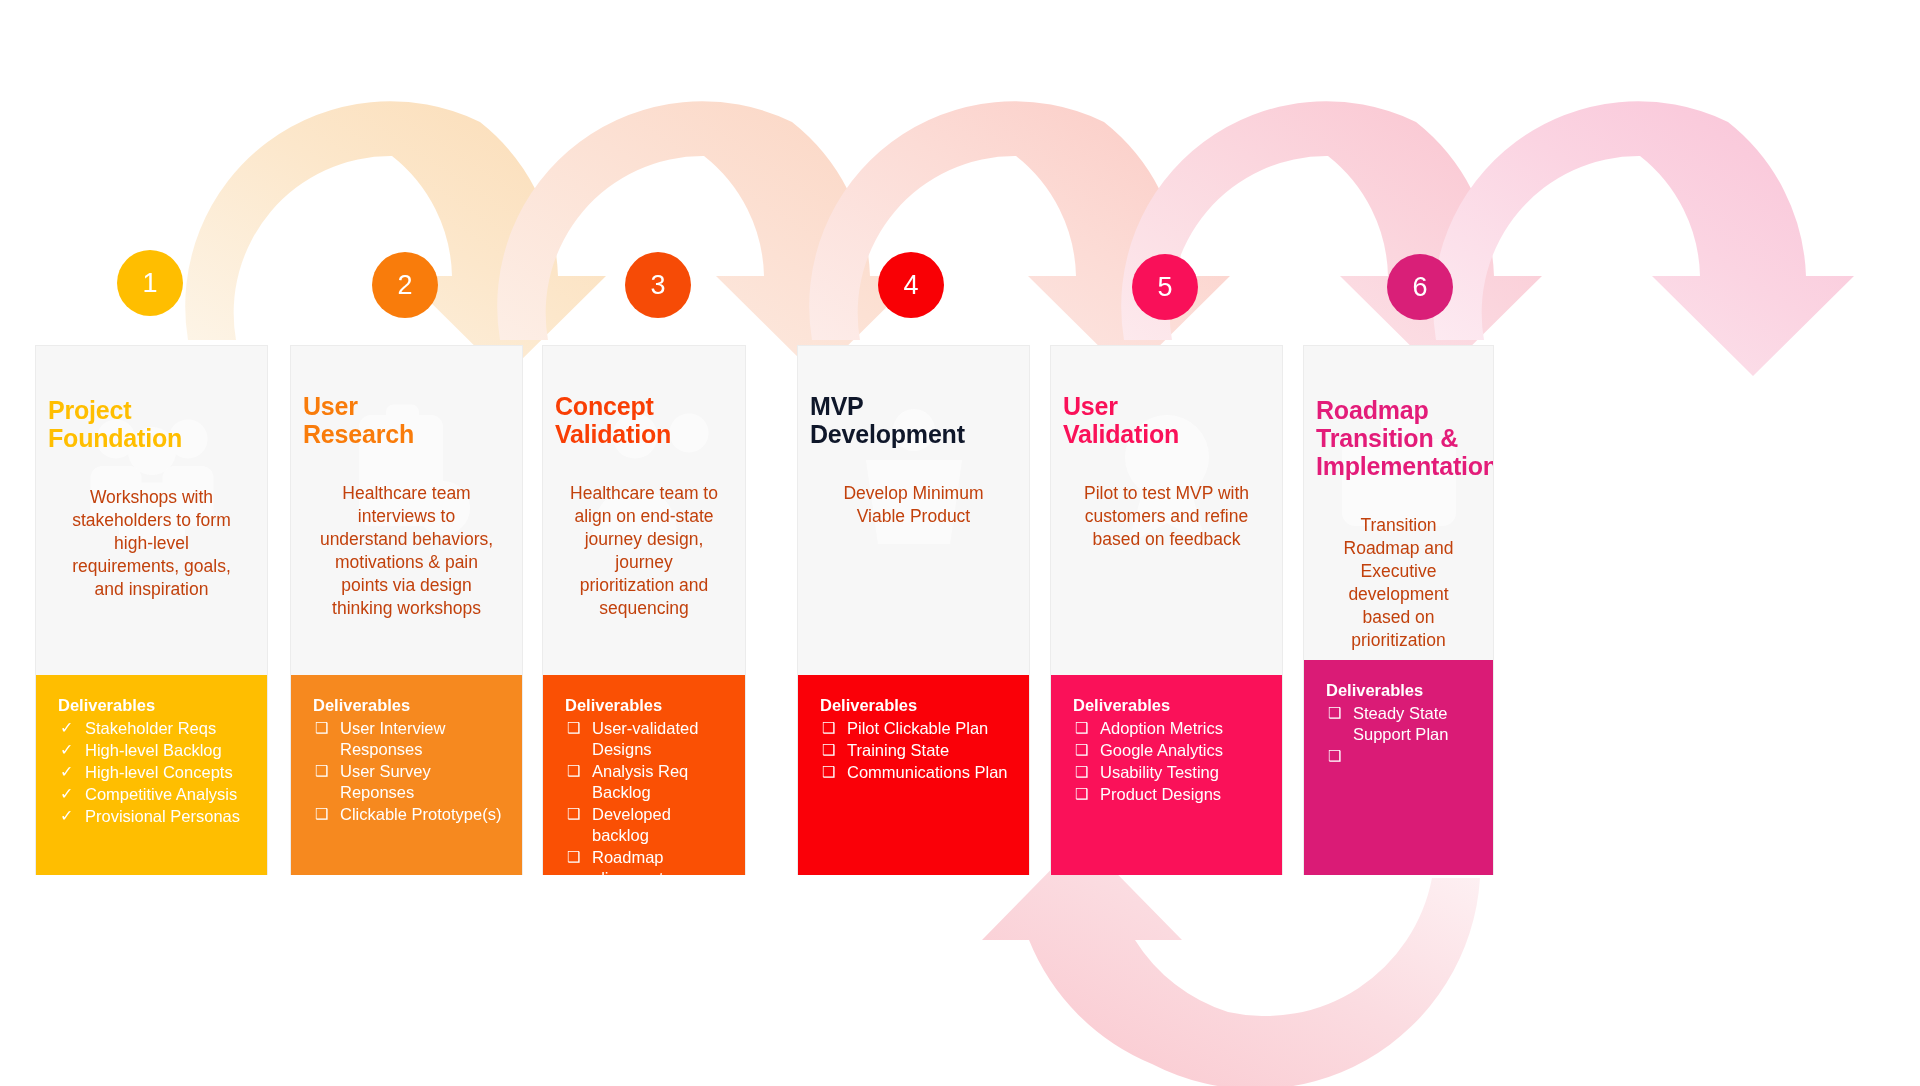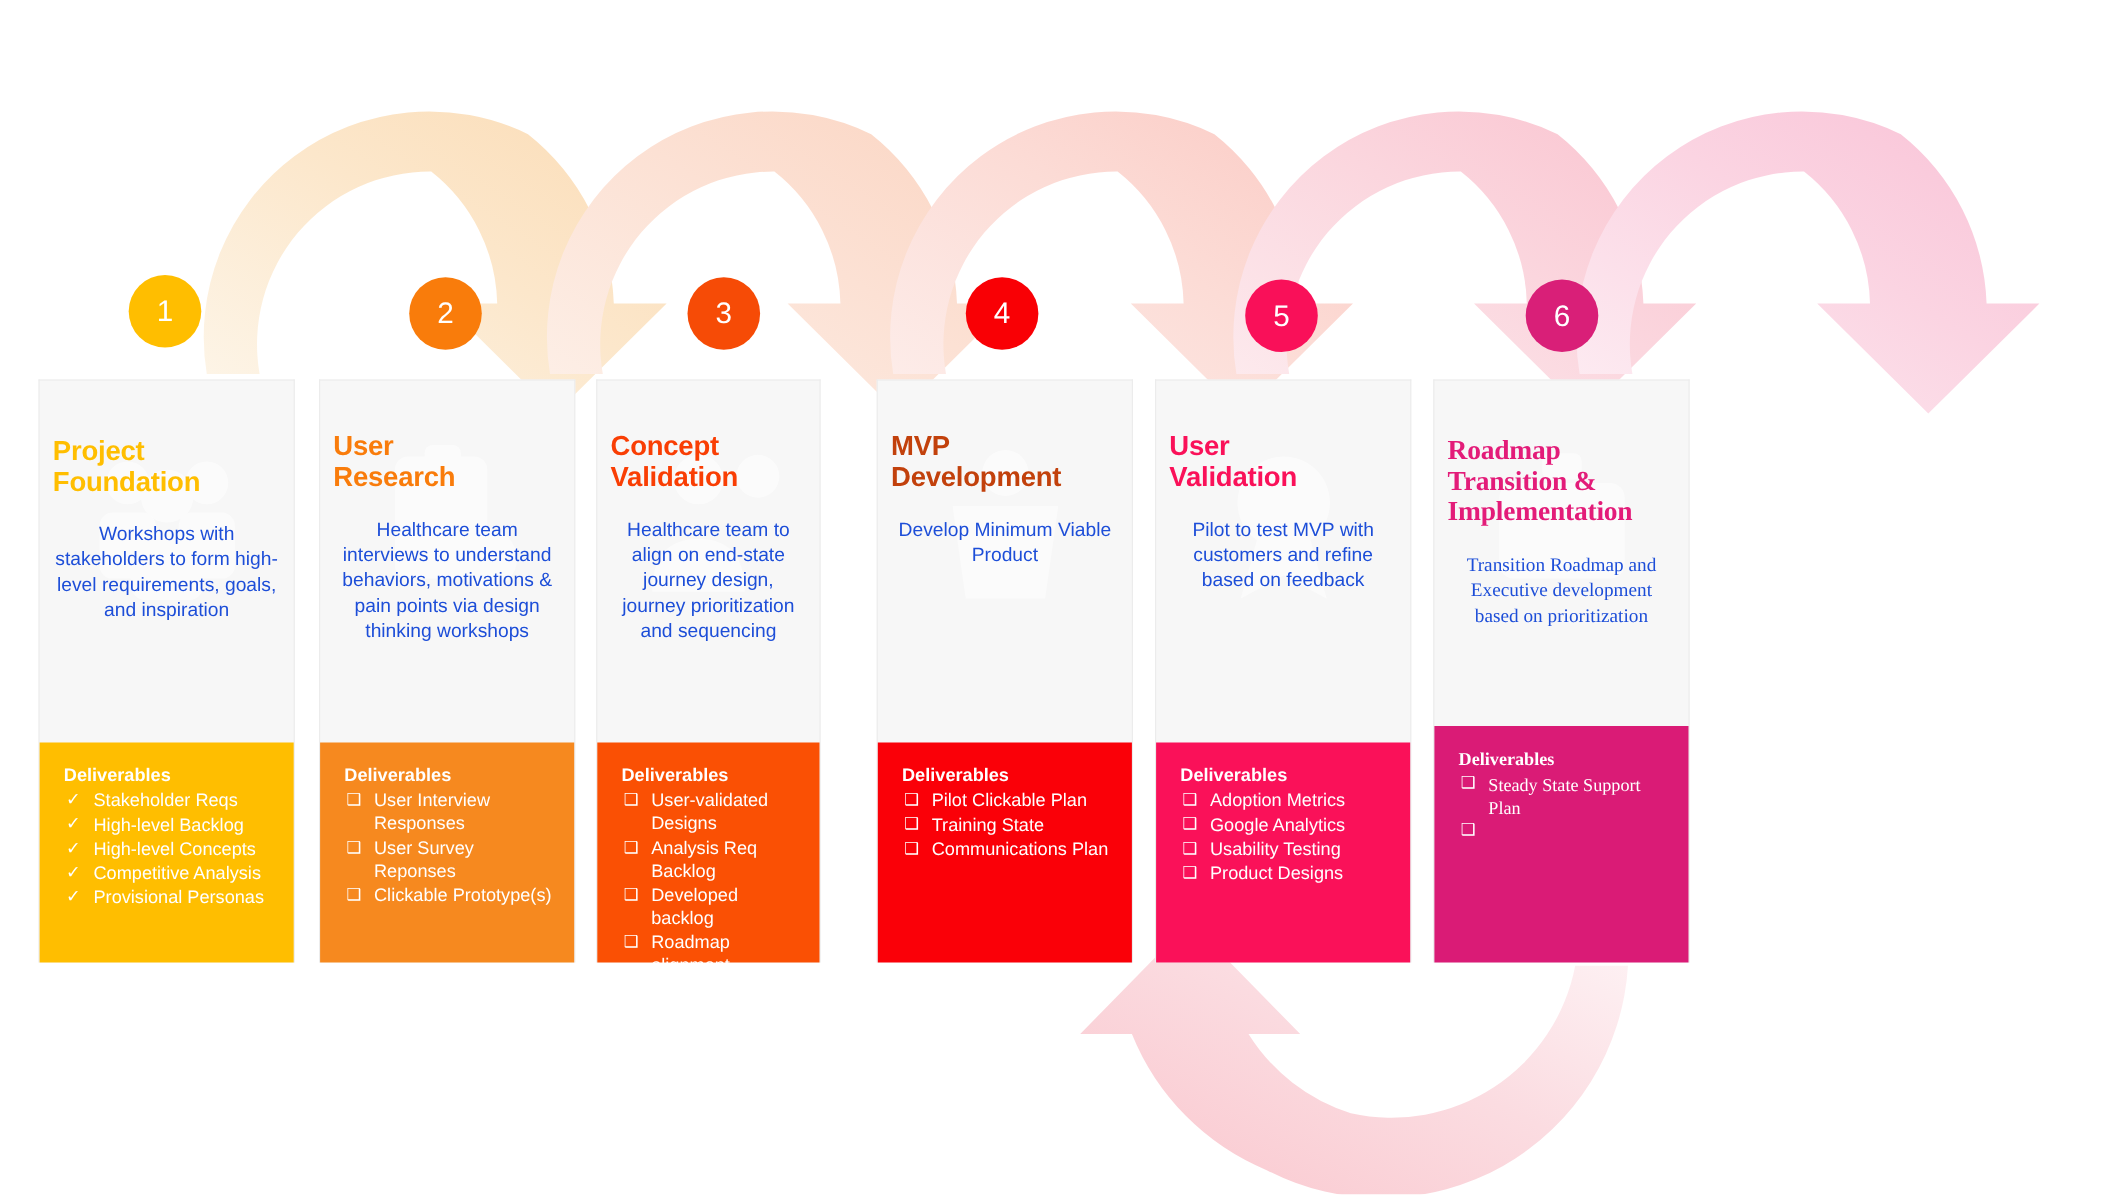--- a/index.html
+++ b/index.html
@@ -68,26 +68,26 @@
     font-size: 25px;
     line-height: 1.12;
     font-weight: bold;
     text-align: left;
     letter-spacing: -0.2px;
   }
 
   .phase-desc {
     position: relative;
     z-index: 2;
-    margin: 0;
+    margin: 12px;
     padding-top: 22px;
     font-size: 17.5px;
     line-height: 1.32;
     text-align: center;
-    color: #1d4ed8;
+    color: #c2410c;
   }
 
   
   .deliverables {
     position: absolute;
     left: 0;
     right: 0;
     bottom: 0;
     box-sizing: border-box;
     padding: 20px 14px 14px 22px;
@@ -320,21 +320,21 @@
             <li><span class="bullet-glyph box-glyph">❑</span><span>Roadmap alignment</span></li>
           </ul>
         </div>
       </div>
       <div class="phase-card" style="left: 797px; width: 233px;">
         <div class="card-upper" style="height: 330px;">
           <div class="watermark"><svg viewBox="0 0 100 100" xmlns="http://www.w3.org/2000/svg">
         <circle cx="50" cy="20" r="14" fill="#ffffff"></circle>
         <path d="M18 40 h64 l-8 56 h-48 z" fill="#ffffff"></path>
       </svg></div>
-          <h2 class="phase-title" style="color: #c2410c; padding-top: 46px;"><span>MVP</span><br><span>Development</span></h2>
+          <h2 class="phase-title" style="color: #0f172a; padding-top: 46px;"><span>MVP</span><br><span>Development</span></h2>
           <p class="phase-desc">Develop Minimum Viable Product</p>
         </div>
         <div class="deliverables" style="background: rgb(250, 0, 8); height: 200px;">
           <p class="deliverables-title">Deliverables</p>
           <ul class="deliverables-list">
             <li><span class="bullet-glyph box-glyph">❑</span><span>Pilot Clickable Plan</span></li>
             <li><span class="bullet-glyph box-glyph">❑</span><span>Training State</span></li>
             <li><span class="bullet-glyph box-glyph">❑</span><span>Communications Plan</span></li>
           </ul>
         </div>
@@ -351,21 +351,21 @@
         <div class="deliverables" style="background: rgb(250, 17, 89); height: 200px;">
           <p class="deliverables-title">Deliverables</p>
           <ul class="deliverables-list">
             <li><span class="bullet-glyph box-glyph">❑</span><span>Adoption Metrics</span></li>
             <li><span class="bullet-glyph box-glyph">❑</span><span>Google Analytics</span></li>
             <li><span class="bullet-glyph box-glyph">❑</span><span>Usability Testing</span></li>
             <li><span class="bullet-glyph box-glyph">❑</span><span>Product Designs</span></li>
           </ul>
         </div>
       </div>
-      <div class="phase-card" style="left: 1303px; width: 233px; font-family: Liberation Serif, serif;">
+      <div class="phase-card" style="left: 1303px; width: 191px;">
         <div class="card-upper" style="height: 315px;">
           <div class="watermark"><svg viewBox="0 0 100 100" xmlns="http://www.w3.org/2000/svg">
         <rect x="38" y="8" width="24" height="16" rx="5" fill="#ffffff"></rect>
         <rect x="12" y="26" width="76" height="58" rx="9" fill="#ffffff"></rect>
       </svg></div>
           <h2 class="phase-title" style="color: rgb(227, 28, 121); padding-top: 50px;"><span>Roadmap</span><br><span>Transition &amp;</span><br><span>Implementation</span></h2>
           <p class="phase-desc">Transition Roadmap and Executive development based on prioritization</p>
         </div>
         <div class="deliverables" style="background: rgb(218, 27, 118); height: 215px;">
           <p class="deliverables-title">Deliverables</p>

